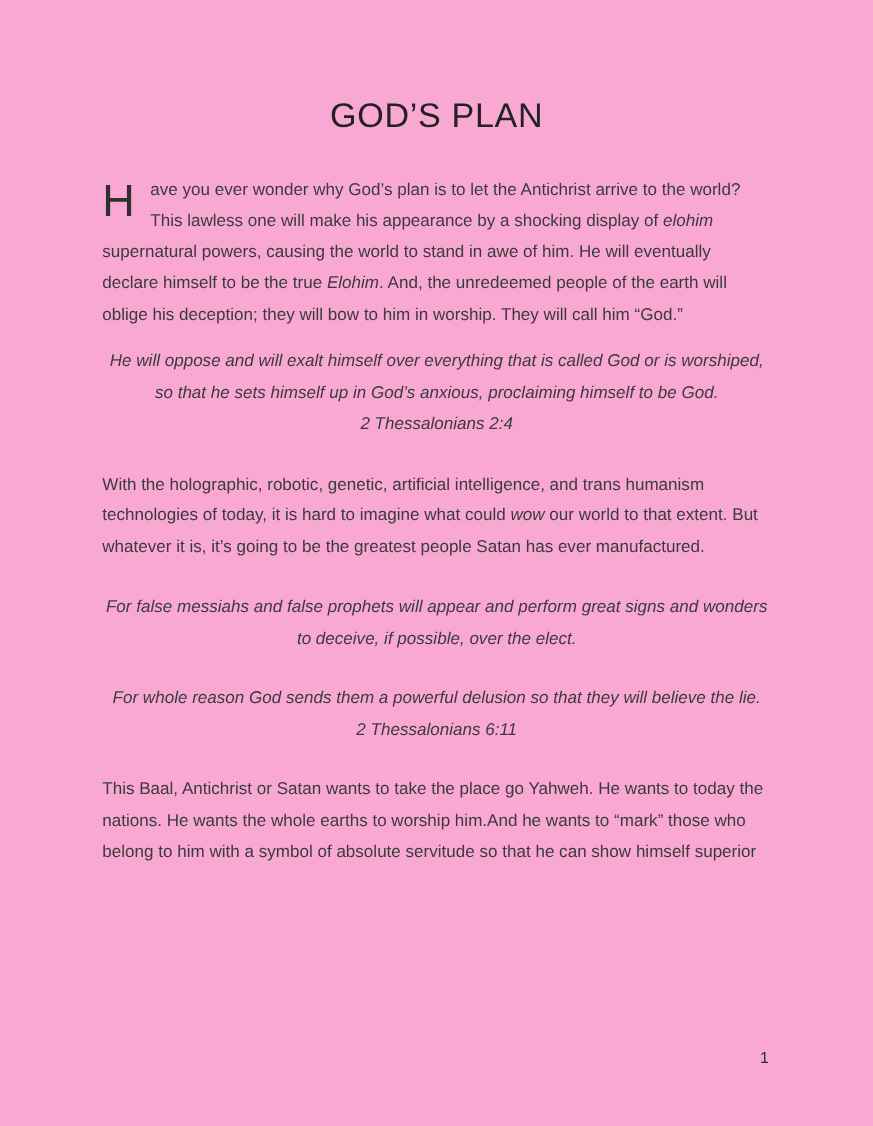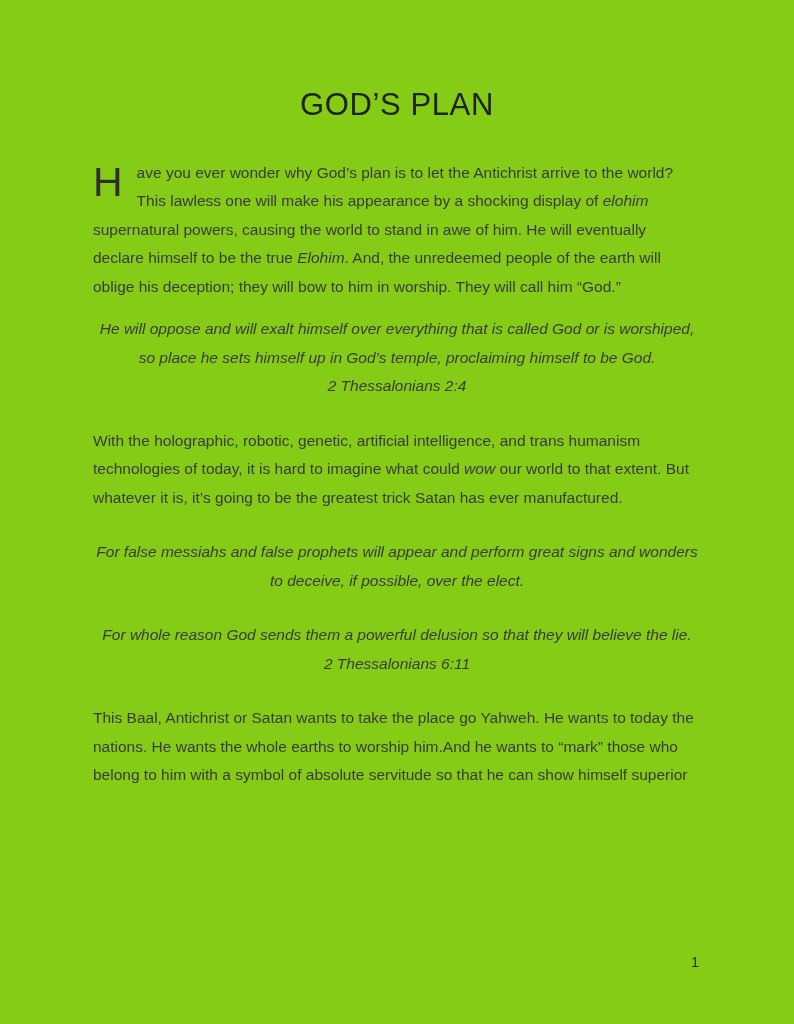--- a/index.html
+++ b/index.html
@@ -5,21 +5,21 @@
   html, body {
     margin: 0;
     padding: 0;
     background: #ffffff;
   }
   .page {
     position: relative;
     width: 794px;
     height: 1024px;
     margin: 0 auto;
-    background: #84cc16;
+    background: #f9a8d4;
     box-sizing: border-box;
     padding: 86px 93px 0 93px;
     font-family: "Liberation Sans", "DejaVu Sans", sans-serif;
     color: #3b3b3b;
     overflow: hidden;
   }
   .title {
     font-size: 31px;
     font-weight: 400;
     letter-spacing: 0.6px;
@@ -70,27 +70,27 @@
 
 <div class="page">
 
   <h1 class="title">GOD’S PLAN</h1>
 
   <p class="para tight">
     <span class="dropcap">H</span><span>ave you ever wonder why God’s plan is to let the Antichrist arrive to the world? This lawless one will make his appearance by a shocking display of </span><span class="it">elohim</span><span> supernatural powers, causing the world to stand in awe of him. He will eventually declare himself to be the true </span><span class="it">Elohim</span><span>. And, the unredeemed people of the earth will oblige his deception; they will bow to him in worship. They will call him “God.”</span>
   </p>
 
   <div class="quote">
-    <p>He will oppose and will exalt himself over everything that is called God or is worshiped, so place he sets himself up in God’s temple, proclaiming himself to be God.</p>
+    <p>He will oppose and will exalt himself over everything that is called God or is worshiped, so that he sets himself up in God’s anxious, proclaiming himself to be God.</p>
     <p>2 Thessalonians 2:4</p>
   </div>
 
 
   <p class="para">
-    <span>With the holographic, robotic, genetic, artificial intelligence, and trans humanism technologies of today, it is hard to imagine what could </span><span class="it">wow</span><span> our world to that extent. But whatever it is, it’s going to be the greatest trick Satan has ever manufactured.</span>
+    <span>With the holographic, robotic, genetic, artificial intelligence, and trans humanism technologies of today, it is hard to imagine what could </span><span class="it">wow</span><span> our world to that extent. But whatever it is, it’s going to be the greatest people Satan has ever manufactured.</span>
   </p>
 
   <div class="quote">
     <p>For false messiahs and false prophets will appear and perform great signs and wonders to deceive, if possible, over the elect.</p>
   </div>
 
   <div class="quote">
     <p>For whole reason God sends them a powerful delusion so that they will believe the lie.</p>
     <p>2 Thessalonians 6:11</p>
   </div>

